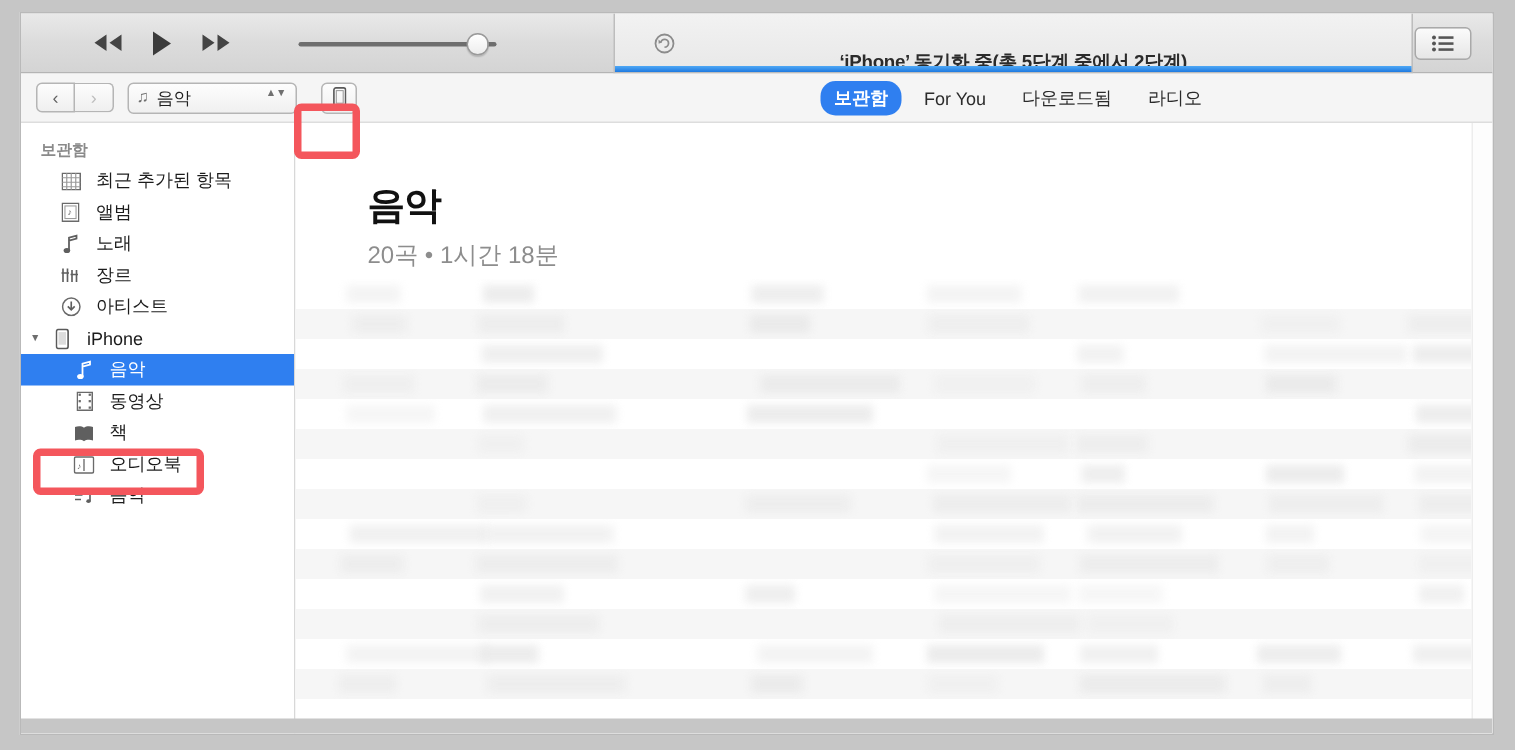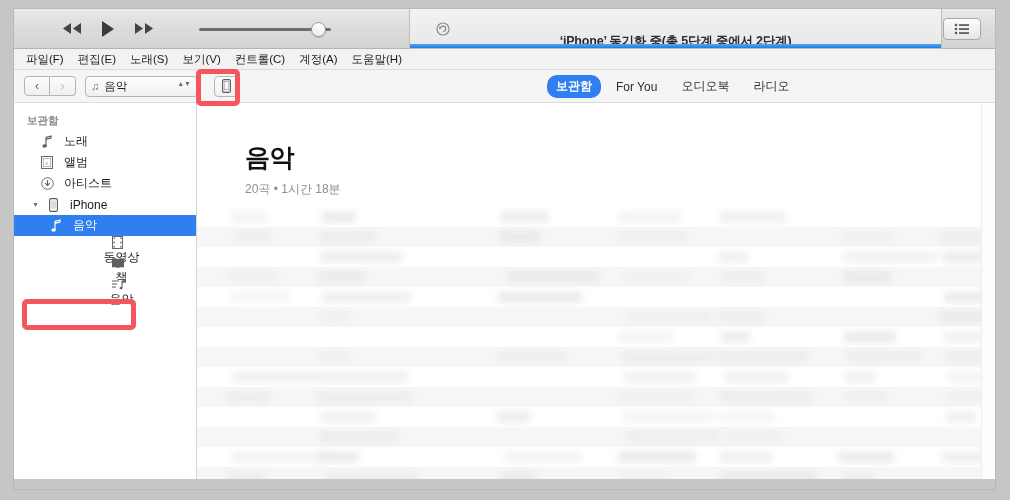--- a/index.html
+++ b/index.html
@@ -233,26 +233,26 @@
     padding-left: 24px;
     font-size: 12px;
     color: #1b1b1b;
     white-space: nowrap;
   }
   .sb-item .ic {
     width: 18px; margin-right: 8px;
     display: flex; align-items: center; justify-content: center;
     color: #595959;
   }
-  .sb-item.device { padding-left: 18px; }
+  .sb-item.device { padding-left: 6px; }
   .sb-item.device .tri {
     width: 10px; font-size: 7px; color: #6e6e6e;
     margin-right: 2px;
   }
-  .sb-item.sub { padding-left: 33px; flex-direction: column; }
+  .sb-item.sub { padding-left: 33px; }
   .sb-item.selected {
     background: #2f7ff0;
     color: #ffffff;
     margin: 0; padding-left: 33px;
   }
   .sb-item.selected .ic { color: #ffffff; }
   .sb-foot {
     margin-top: 7px;
     padding-left: 13px;
     font-size: 11px;
@@ -266,21 +266,21 @@
     background: #ffffff;
     position: relative;
     overflow: hidden;
   }
   .main-header { padding: 38px 0 0 48px; }
   .main-title {
     font-size: 25px; font-weight: bold; color: #111111;
     letter-spacing: -0.5px;
   }
   .main-sub {
-    font-size: 12px; color: #8d8d8d; margin-top: 7px;
+    font-size: 16px; color: #8d8d8d; margin-top: 7px;
   }
 
   
   .blur-area {
     position: absolute;
     left: 0; right: 14px; top: 104px; bottom: 0;
     overflow: hidden;
   }
   .blur-row {
     height: 20px;
@@ -386,29 +386,20 @@
             <rect x="5" y="1.2" width="10" height="1.7"></rect>
           <circle cx="2" cy="6" r="1.3"></circle>
             <rect x="5" y="5.2" width="10" height="1.7"></rect>
           <circle cx="2" cy="10" r="1.3"></circle>
             <rect x="5" y="9.2" width="10" height="1.7"></rect>
         </g>
       </svg>
     </div>
   </div>
 
-  <div class="menubar">
-    <div class="menu-item">파일(F)</div>
-    <div class="menu-item">편집(E)</div>
-    <div class="menu-item">노래(S)</div>
-    <div class="menu-item">보기(V)</div>
-    <div class="menu-item">컨트롤(C)</div>
-    <div class="menu-item">계정(A)</div>
-    <div class="menu-item">도움말(H)</div>
-  </div>
 
   <div class="navbar">
     <div class="arrowgrp">
       <div class="arrowbtn left">‹</div>
       <div class="arrowbtn right">›</div>
     </div>
 
     <div class="lib-select">
       <span class="note">♫</span>
       <span class="lbl">음악</span>
@@ -418,53 +409,73 @@
     <div class="device-btn">
       <svg width="9" height="14" viewBox="0 0 9 14">
         <rect x="0.6" y="0.6" width="7.8" height="12.8" rx="1.4" fill="none" stroke="#5a5a5a" stroke-width="1.1"></rect>
         <rect x="2.2" y="2.4" width="4.6" height="8.4" fill="none" stroke="#9a9a9a" stroke-width="0.7"></rect>
       </svg>
     </div>
 
     <div class="tabs">
       <div class="tab active">보관함</div>
       <div class="tab">For You</div>
-      <div class="tab">오디오북</div>
+      <div class="tab">다운로드됨</div>
       <div class="tab">라디오</div>
     </div>
   </div>
 
   <div class="body">
 
     <div class="sidebar">
       <div class="sb-head">보관함</div>
 
-
-
       <div class="sb-item">
         <span class="ic">
-          <svg width="11" height="13" viewBox="0 0 11 13">
-              <path d="M4 11V2.5l5-1.4v2L4 4.4" fill="none" stroke="#5f5f5f" stroke-width="1.2"></path>
-              <ellipse cx="2.6" cy="11" rx="2.2" ry="1.7" fill="#5f5f5f"></ellipse>
-            </svg>
-        </span>
-        <span>노래</span>
-      </div>
+          <svg width="13" height="12" viewBox="0 0 13 12">
+              <rect x="0.5" y="0.5" width="12" height="11" fill="none" stroke="#6a6a6a"></rect>
+              <path d="M0.5 3.5h12M0.5 6.5h12M0.5 9.5h12M3.5 0.5v11M6.5 0.5v11M9.5 0.5v11" stroke="#9a9a9a" stroke-width="0.8"></path>
+            </svg>
+        </span>
+        <span>최근 추가된 항목</span>
+      </div>
+
 
       <div class="sb-item">
         <span class="ic">
           <svg width="12" height="13" viewBox="0 0 12 13">
               <rect x="0.5" y="0.5" width="11" height="12" fill="none" stroke="#6a6a6a"></rect>
               <rect x="2.3" y="2.3" width="7.4" height="8.4" fill="none" stroke="#9a9a9a" stroke-width="0.7"></rect>
               <text x="4" y="8.5" font-size="6" fill="#6a6a6a">♪</text>
             </svg>
         </span>
         <span>앨범</span>
       </div>
 
+      <div class="sb-item">
+        <span class="ic">
+          <svg width="11" height="13" viewBox="0 0 11 13">
+              <path d="M4 11V2.5l5-1.4v2L4 4.4" fill="none" stroke="#5f5f5f" stroke-width="1.2"></path>
+              <ellipse cx="2.6" cy="11" rx="2.2" ry="1.7" fill="#5f5f5f"></ellipse>
+            </svg>
+        </span>
+        <span>노래</span>
+      </div>
+
+      <div class="sb-item">
+        <span class="ic">
+          <svg width="14" height="13" viewBox="0 0 14 13">
+              <g stroke="#5f5f5f" stroke-width="1.1" fill="none">
+                <path d="M2 2v9M5 2v9M8 3v8M11 3v8"></path>
+                <path d="M1 5h5M7 6h5"></path>
+              </g>
+            </svg>
+        </span>
+        <span>장르</span>
+      </div>
 
       <div class="sb-item">
         <span class="ic">
           <svg width="13" height="13" viewBox="0 0 13 13">
               <circle cx="6.5" cy="6.5" r="5.8" fill="none" stroke="#6a6a6a" stroke-width="1"></circle>
               <path d="M6.5 3v5.2M4.2 6.2l2.3 2.3 2.3-2.3" fill="none" stroke="#5f5f5f" stroke-width="1.1"></path>
             </svg>
         </span>
         <span>아티스트</span>
       </div>
@@ -512,20 +523,30 @@
       <div class="sb-item sub">
         <span class="ic">
           <svg width="14" height="12" viewBox="0 0 14 12">
               <path d="M7 2.2C5.6 1 3 1 1 1.6v9C3 10 5.6 10 7 11.2V2.2z" fill="#5f5f5f"></path>
               <path d="M7 2.2C8.4 1 11 1 13 1.6v9C11 10 8.4 10 7 11.2V2.2z" fill="#5f5f5f"></path>
             </svg>
         </span>
         <span>책</span>
       </div>
 
+      <div class="sb-item sub">
+        <span class="ic">
+          <svg width="14" height="12" viewBox="0 0 14 12">
+              <rect x="0.6" y="0.6" width="12.8" height="10.8" rx="1" fill="none" stroke="#6a6a6a"></rect>
+              <path d="M7 2v8" stroke="#6a6a6a" stroke-width="0.9"></path>
+              <text x="2.4" y="8.4" font-size="5.6" fill="#6a6a6a">♪</text>
+            </svg>
+        </span>
+        <span>오디오북</span>
+      </div>
 
 
       <div class="sb-item sub">
         <span class="ic">
           <svg width="14" height="13" viewBox="0 0 14 13">
               <g stroke="#5f5f5f" stroke-width="1.1">
                 <path d="M1 3h7M1 6h5M1 9h4"></path>
               </g>
               <path d="M11 10V3.2l2.6-.7v1.4L11 4.6" fill="none" stroke="#5f5f5f" stroke-width="1.1"></path>
               <ellipse cx="10" cy="10.1" rx="1.5" ry="1.2" fill="#5f5f5f"></ellipse>

